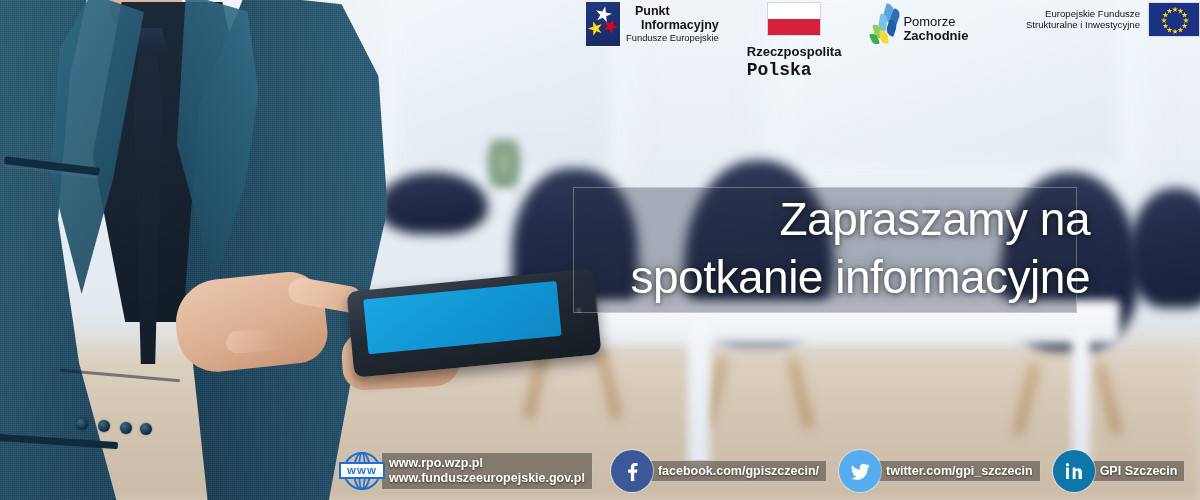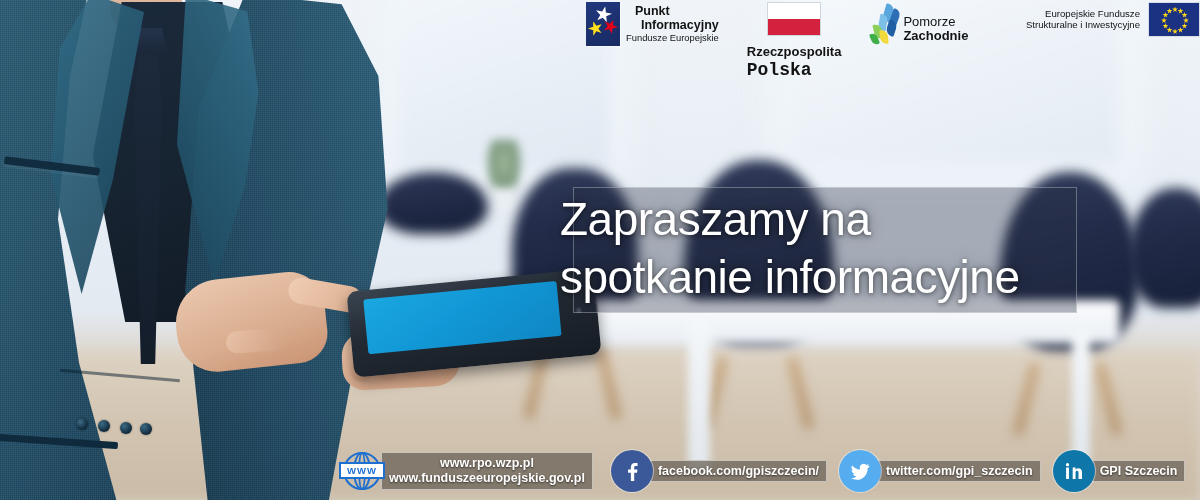--- a/index.html
+++ b/index.html
@@ -247,21 +247,21 @@
   .headline-box {
     position:absolute;
     left:573px; top:187px; width:504px; height:126px;
     background:rgba(40,48,66,.34);
     border:1px solid rgba(255,255,255,.30);
     backdrop-filter:blur(1px);
   }
   .headline {
     position:absolute;
     left:560px; top:190px; width:530px;
-    text-align:left;
+    text-align:right;
     color:#ffffff;
     font-family:"Liberation Sans", sans-serif;
     font-size:46px;
     font-weight:400;
     line-height:58px;
     letter-spacing:-0.5px;
     text-shadow:0 1px 5px rgba(0,0,0,.55), 0 0 14px rgba(0,0,0,.35);
     white-space:pre-line;
   }
 
@@ -350,21 +350,21 @@
     border:1px solid rgba(255,255,255,.55);
     color:#ffffff;
     font-size:12.5px; font-weight:700;
     padding:3px 7px;
     margin-left:-3px;
     line-height:1.18;
     white-space:pre-line;
     text-shadow:0 1px 2px rgba(0,0,0,.6);
     position:relative; z-index:1;
   }
-  .social-label.center { text-align:center; }
+  .social-label.center { }
 
   
   .www-icon {
     position:relative; width:44px; height:44px; flex:0 0 auto; z-index:2;
   }
   .www-icon .globe {
     position:absolute; left:3px; top:3px; width:38px; height:38px;
     border-radius:50%; border:2.5px solid #1d6fd0;
   }
   .www-icon .mer1, .www-icon .mer2 {

